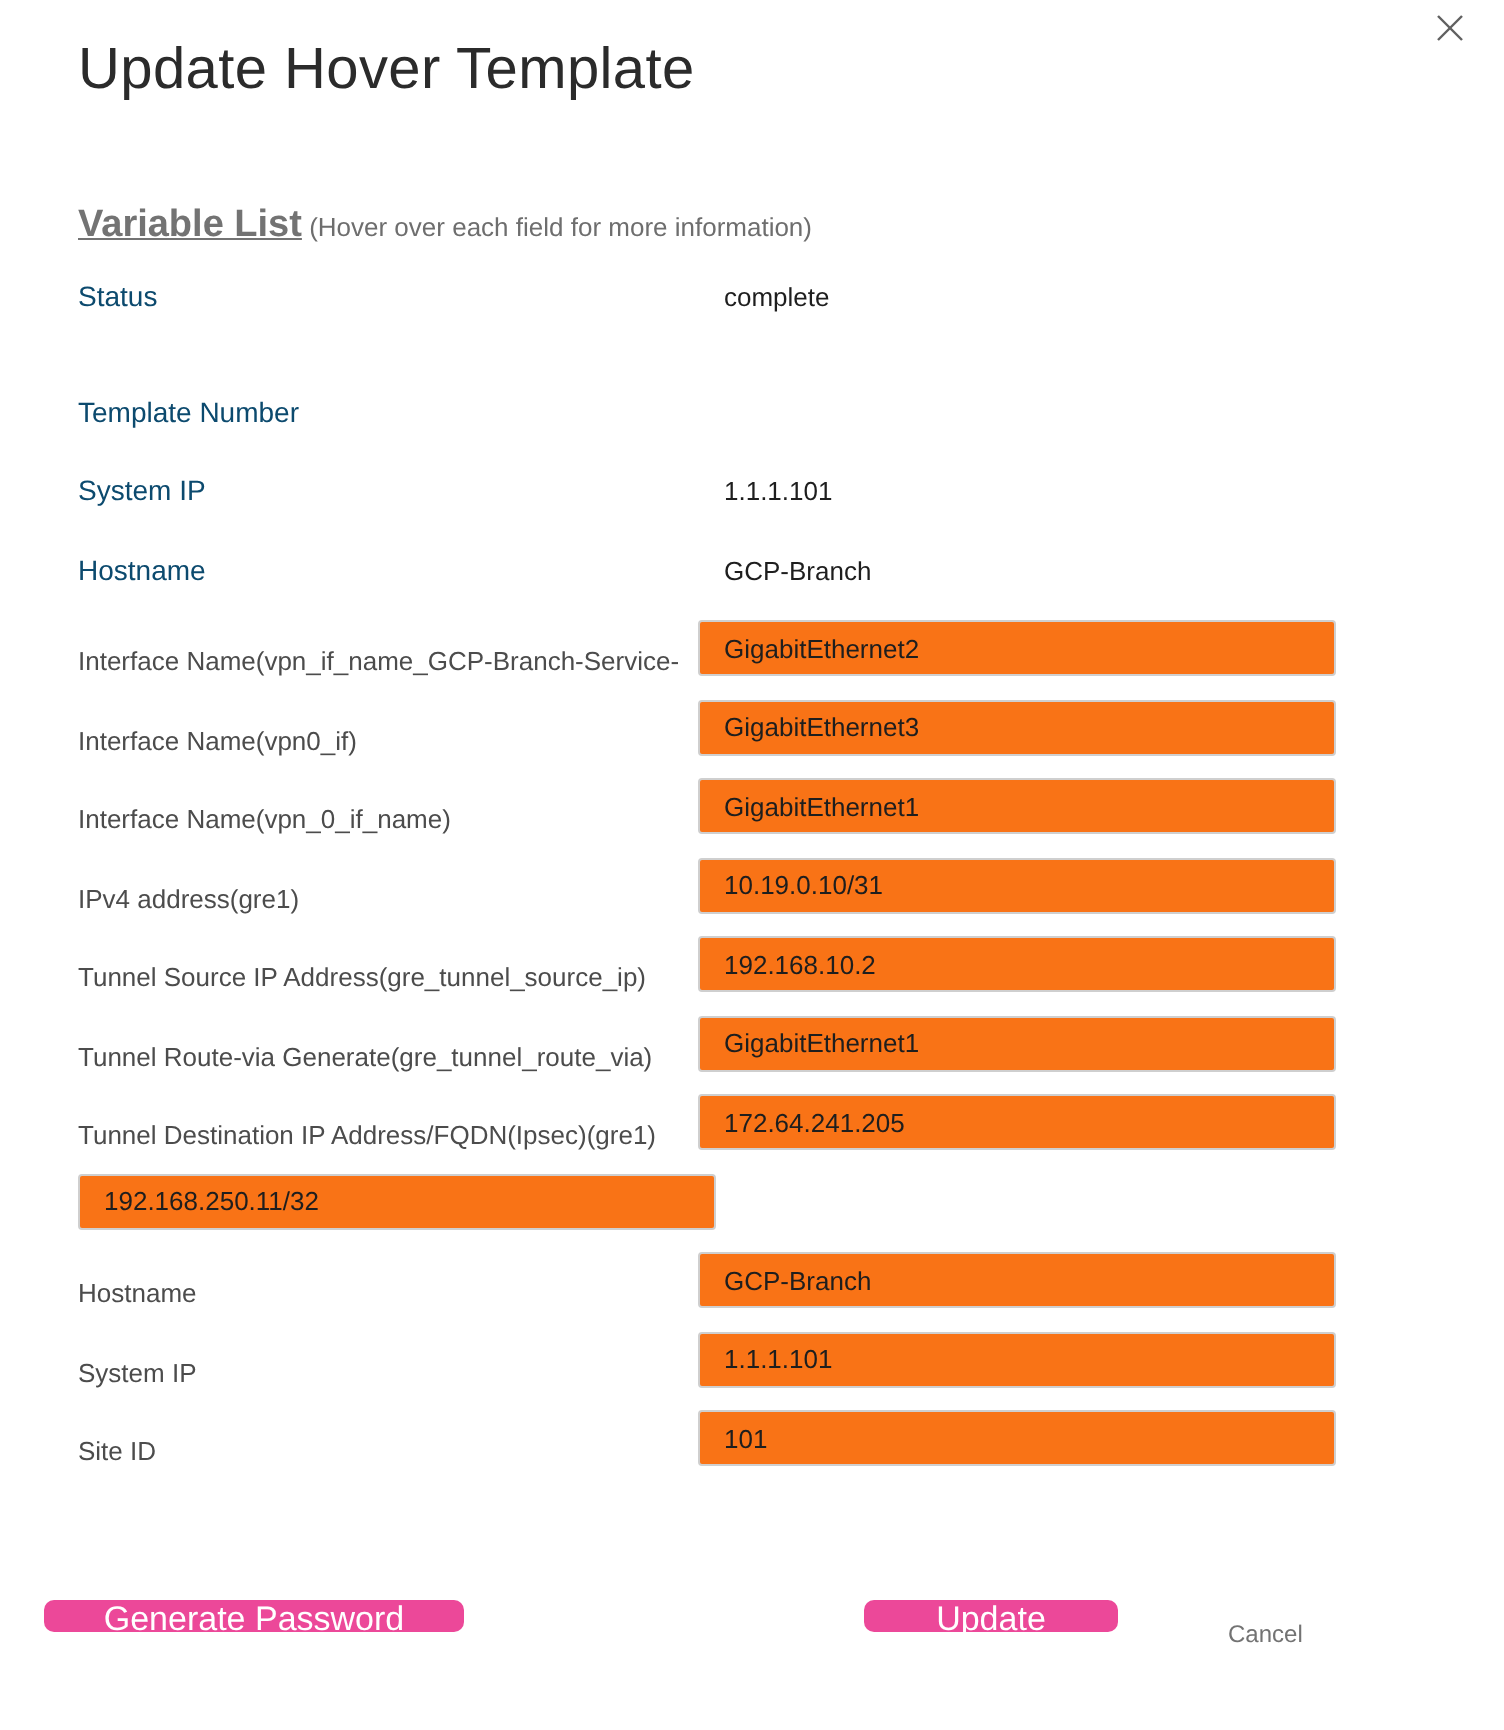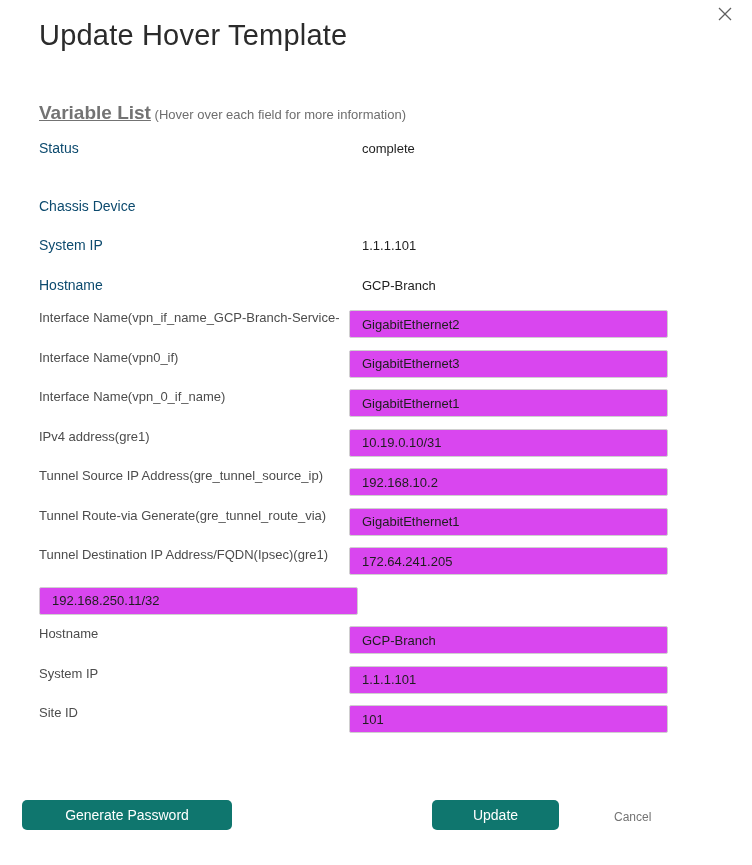--- a/index.html
+++ b/index.html
@@ -36,42 +36,42 @@
 
   .static-rows { position: absolute; top: 140px; left: 39px; width: 674px; }
   .static-row { display: flex; height: 16px; align-items: center; }
   .static-row .lbl { flex: 0 0 323px; font-size: 14px; color: #0c4a6e; white-space: nowrap; }
   .static-row .val { font-size: 13px; color: #1e1e1e; white-space: nowrap; text-align: right; }
   .static-row.r0 { margin-bottom: 42px; }
   .static-row.r1 { margin-bottom: 23px; }
   .static-row.r2 { margin-bottom: 24px; }
 
   .editable-rows { position: absolute; top: 310px; left: 39px; width: 674px; }
-  .edit-row { display: flex; align-items: flex-start; height: 28px; margin-bottom: 11.5px; }
+  .edit-row { display: flex; align-items: flex-end; height: 28px; margin-bottom: 11.5px; }
   .edit-row .lbl {
     flex: 0 0 310px; max-width: 310px;
     font-size: 13px; color: #4c4c4c;
     white-space: nowrap; overflow: hidden;
   }
   .edit-row input {
     width: 319px; height: 28px;
     border: 1px solid #cfcfcf; border-radius: 2px;
-    background: #d946ef;
+    background: #f97316;
     padding: 0 12px;
     font-family: "Liberation Sans", sans-serif;
     font-size: 13px; color: #1e1e1e;
     outline: none;
   }
 
   .footer { position: absolute; top: 800px; left: 22px; right: 22px; height: 34px; }
   .btn {
-    height: 30px; border: none; border-radius: 5px;
-    background: #0f766e; color: #ffffff;
+    height: 16px; border: none; border-radius: 5px;
+    background: #ec4899; color: #ffffff;
     font-family: "Liberation Sans", sans-serif;
-    font-size: 14px; cursor: pointer;
+    font-size: 17px; cursor: pointer;
   }
   .btn-generate { position: absolute; left: 0; top: 0; width: 210px; }
   .btn-update { position: absolute; left: 410px; top: 0; width: 127px; }
   .cancel-link {
     position: absolute; left: 592px; top: 0;
     height: 34px; line-height: 34px;
     background: none; border: none; cursor: pointer;
     font-family: "Liberation Sans", sans-serif;
     font-size: 12px; color: #737373;
   }
@@ -91,21 +91,21 @@
   <h1 class="dialog-title">Update Hover Template</h1>
 
   <div class="section-header"><span class="heading">Variable List</span><span> (Hover over each field for more information)</span></div>
 
   <div class="static-rows">
     <div class="static-row r0">
       <span class="lbl">Status</span>
       <span class="val">complete</span>
     </div>
     <div class="static-row r1">
-      <span class="lbl">Chassis Device</span>
+      <span class="lbl">Template Number</span>
       <span class="val"></span>
     </div>
     <div class="static-row r2">
       <span class="lbl">System IP</span>
       <span class="val">1.1.1.101</span>
     </div>
     <div class="static-row r3">
       <span class="lbl">Hostname</span>
       <span class="val">GCP-Branch</span>
     </div>

